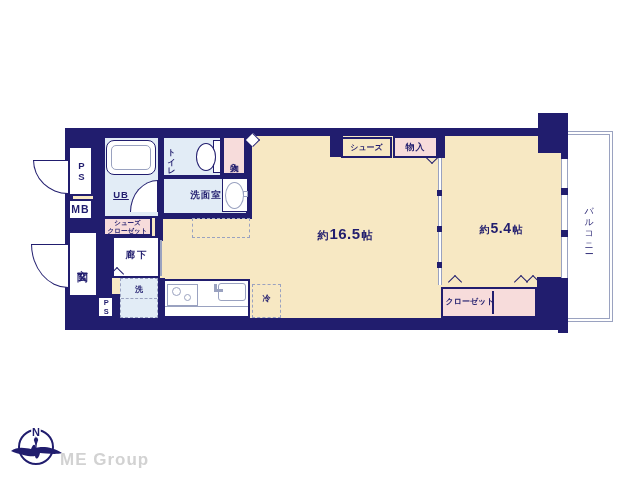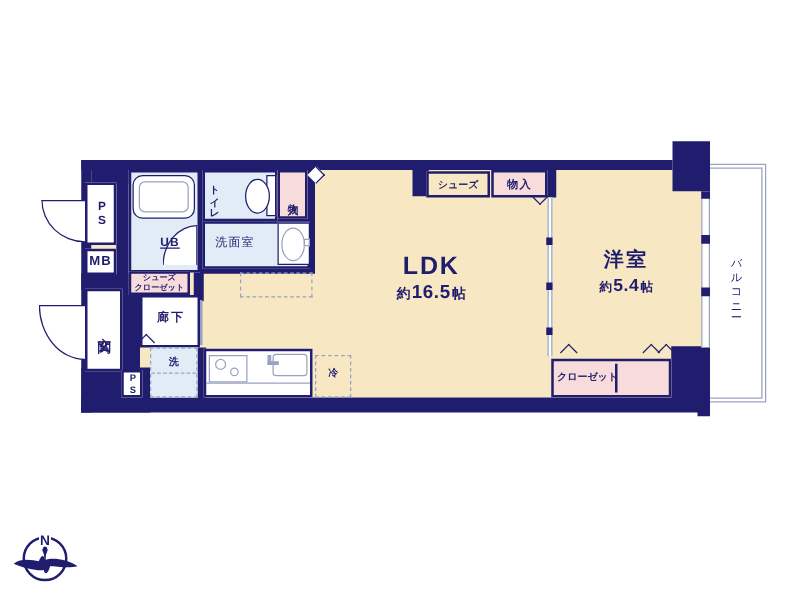--- a/index.html
+++ b/index.html
@@ -105,38 +105,36 @@
   <div class="abs" style="left:214px;top:284px;width:3px;height:8px;background:var(--line);"></div>
   <div class="abs" style="left:165px;top:306px;width:83px;height:1px;background:var(--line);"></div>
 
   <div class="chev" style="left:427px;top:152px;transform:rotate(225deg);"></div>
   <div class="chev" style="left:450px;top:277px;transform:rotate(45deg);"></div>
   <div class="chev" style="left:516px;top:277px;transform:rotate(45deg);"></div>
   <div class="chev" style="left:528px;top:277px;transform:rotate(45deg);"></div>
   <div class="chev" style="left:112px;top:269px;transform:rotate(45deg);"></div>
   <div class="chev" style="left:248px;top:135px;transform:rotate(135deg);background:#fff;"></div>
 
-  <div class="lbl" style="left:295px;top:201px;width:100px;height:24px;font-size:20px;letter-spacing:1.5px;font-weight:600;">LDK</div>
   <div class="lbl sizeline" style="left:295px;top:225px;width:100px;height:18px;font-weight:600;">
     <span class="sz-s">約</span>
       <span class="sz-b">16.5</span>
       <span class="sz-s">帖</span>
   </div>
-  <div class="lbl" style="left:465px;top:199px;width:72px;height:20px;font-size:16px;letter-spacing:2px;font-weight:600;">洋室</div>
   <div class="lbl sizeline" style="left:465px;top:220px;width:72px;height:16px;font-weight:600;">
     <span class="sz-s2">約</span>
       <span class="sz-b2">5.4</span>
       <span class="sz-s2">帖</span>
   </div>
   <div class="lbl vert" style="left:578px;top:185px;width:22px;height:80px;font-size:9px;letter-spacing:2px;">バルコニー</div>
   <div class="lbl vert" style="left:70px;top:240px;width:26px;height:48px;font-size:10.5px;letter-spacing:3px;font-weight:600;">玄関</div>
   <div class="lbl" style="left:118px;top:249px;width:38px;height:13px;font-size:9.5px;letter-spacing:2px;font-weight:600;">廊下</div>
-  <div class="lbl" style="left:160px;top:189px;width:56px;height:13px;font-size:9.5px;letter-spacing:1px;font-weight:400;">洗面室</div>
+  <div class="lbl" style="left:178px;top:189px;width:56px;height:13px;font-size:9.5px;letter-spacing:1px;font-weight:700;">洗面室</div>
   <div class="lbl vert" style="left:164px;top:139px;width:14px;height:36px;font-size:8px;font-weight:600;">トイレ</div>
-  <div class="lbl" style="left:124px;top:189px;width:24px;height:12px;font-size:9.5px;letter-spacing:1px;font-weight:600;text-decoration:underline;">UB</div>
+  <div class="lbl" style="left:109px;top:189px;width:24px;height:12px;font-size:9.5px;letter-spacing:1px;font-weight:600;text-decoration:underline;">UB</div>
   <div class="lbl vert" style="left:71px;top:153px;width:19px;height:36px;font-size:9.5px;font-weight:600;">PS</div>
   <div class="lbl" style="left:68px;top:202px;width:25px;height:15px;font-size:10.5px;letter-spacing:1px;font-weight:600;">MB</div>
   <div class="lbl vert" style="left:99px;top:298px;width:13px;height:18px;font-size:7.5px;font-weight:600;">PS</div>
   <div class="lbl" style="left:103px;top:218px;width:49px;height:17px;font-size:6.5px;font-weight:600;flex-direction:column;">
     <span>シューズ</span>
     <span>クローゼット</span>
   </div>
   <div class="lbl vert" style="left:224px;top:140px;width:20px;height:32px;font-size:8.5px;font-weight:600;">物入</div>
   <div class="lbl" style="left:393px;top:138px;width:45px;height:18px;font-size:9px;letter-spacing:1px;font-weight:600;">物入</div>
   <div class="lbl" style="left:341px;top:139px;width:51px;height:17px;font-size:8px;font-weight:600;">シューズ</div>
@@ -144,14 +142,15 @@
   <div class="lbl" style="left:120px;top:284px;width:38px;height:12px;font-size:8px;font-weight:600;">洗</div>
   <div class="lbl" style="left:252px;top:292px;width:29px;height:14px;font-size:8px;font-weight:600;">冷</div>
 
   <svg class="abs" style="left:8px;top:420px;" width="58" height="52" viewBox="0 0 58 52">
     <circle cx="28" cy="27" r="17" fill="none" stroke="#211d6e" stroke-width="2"></circle>
     <line x1="28" y1="13" x2="28" y2="29" stroke="#211d6e" stroke-width="1.2"></line>
     <polygon points="28,14 25.8,20 28,26 30.2,20" fill="#211d6e"></polygon>
     <path d="M3 31 C 9 26, 18 28, 23 29 C 25 24, 27 23, 28 28 C 34 26, 45 27, 54 33 C 47 35, 37 33, 32 33 C 31 38, 28 41, 27 36 C 23 37, 12 35, 3 31 Z" fill="#211d6e"></path>
     <text x="28" y="16" font-size="11" font-weight="bold" fill="#211d6e" text-anchor="middle" stroke="#ffffff" stroke-width="3" paint-order="stroke" font-family="Liberation Sans, sans-serif">N</text>
   </svg>
+  <div class="lbl" style="left:60px;top:450px;width:110px;height:20px;font-size:17px;letter-spacing:1px;font-weight:600;color:var(--logogray);justify-content:flex-start;">ME Group</div>
 
 </div>
 
 </body></html>

